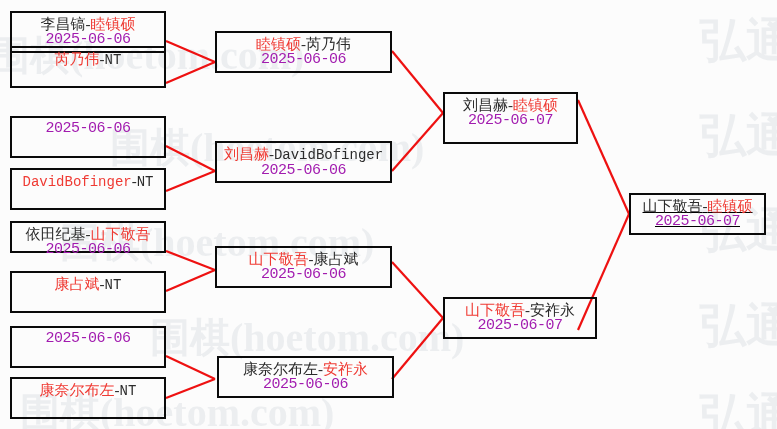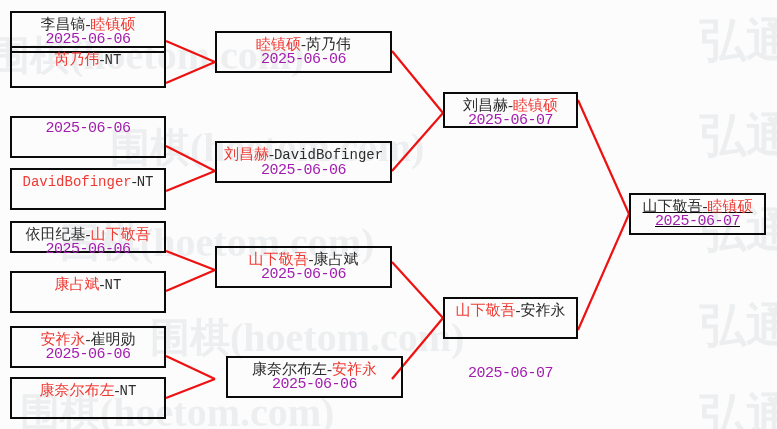--- a/index.html
+++ b/index.html
@@ -135,23 +135,20 @@
   </div>
 
   <div class="match-box" style="left:10px;top:271px;width:156px;height:42px;">
     <div class="mb-line">
       <span class="p-win">康占斌</span><span class="sep">-</span><span class="p-lose latin">NT</span>
     </div>
     <div class="mb-date"></div>
   </div>
 
   <div class="match-box" style="left:10px;top:326px;width:156px;height:42px;">
-    <div class="mb-line">
-      <span class="p-win">安祚永</span><span class="sep">-</span><span class="p-lose">崔明勋</span>
-    </div>
     <div class="mb-date">2025-06-06</div>
   </div>
 
   <div class="match-box" style="left:10px;top:377px;width:156px;height:42px;">
     <div class="mb-line">
       <span class="p-win">康奈尔布左</span><span class="sep">-</span><span class="p-lose latin">NT</span>
     </div>
     <div class="mb-date"></div>
   </div>
 
@@ -169,35 +166,35 @@
     <div class="mb-date">2025-06-06</div>
   </div>
 
   <div class="match-box" style="left:215px;top:246px;width:177px;height:42px;">
     <div class="mb-line">
       <span class="p-win">山下敬吾</span><span class="sep">-</span><span class="p-lose">康占斌</span>
     </div>
     <div class="mb-date">2025-06-06</div>
   </div>
 
-  <div class="match-box" style="left:226px;top:356px;width:177px;height:42px;">
+  <div class="match-box" style="left:217px;top:356px;width:177px;height:42px;">
     <div class="mb-line">
       <span class="p-lose">康奈尔布左</span><span class="sep">-</span><span class="p-win">安祚永</span>
     </div>
     <div class="mb-date">2025-06-06</div>
   </div>
 
-  <div class="match-box" style="left:443px;top:92px;width:135px;height:36px;">
+  <div class="match-box" style="left:443px;top:92px;width:135px;height:52px;">
     <div class="mb-line">
       <span class="p-lose">刘昌赫</span><span class="sep">-</span><span class="p-win">睦镇硕</span>
     </div>
     <div class="mb-date">2025-06-07</div>
   </div>
 
-  <div class="match-box" style="left:443px;top:297px;width:135px;height:42px;gap:48px;">
+  <div class="match-box" style="left:443px;top:297px;width:154px;height:42px;">
     <div class="mb-line">
       <span class="p-win">山下敬吾</span><span class="sep">-</span><span class="p-lose">安祚永</span>
     </div>
     <div class="mb-date">2025-06-07</div>
   </div>
 
   <div class="match-box" style="left:629px;top:193px;width:137px;height:42px;text-decoration:underline;">
     <div class="mb-line">
       <span class="p-lose">山下敬吾</span><span class="sep">-</span><span class="p-win">睦镇硕</span>
     </div>

